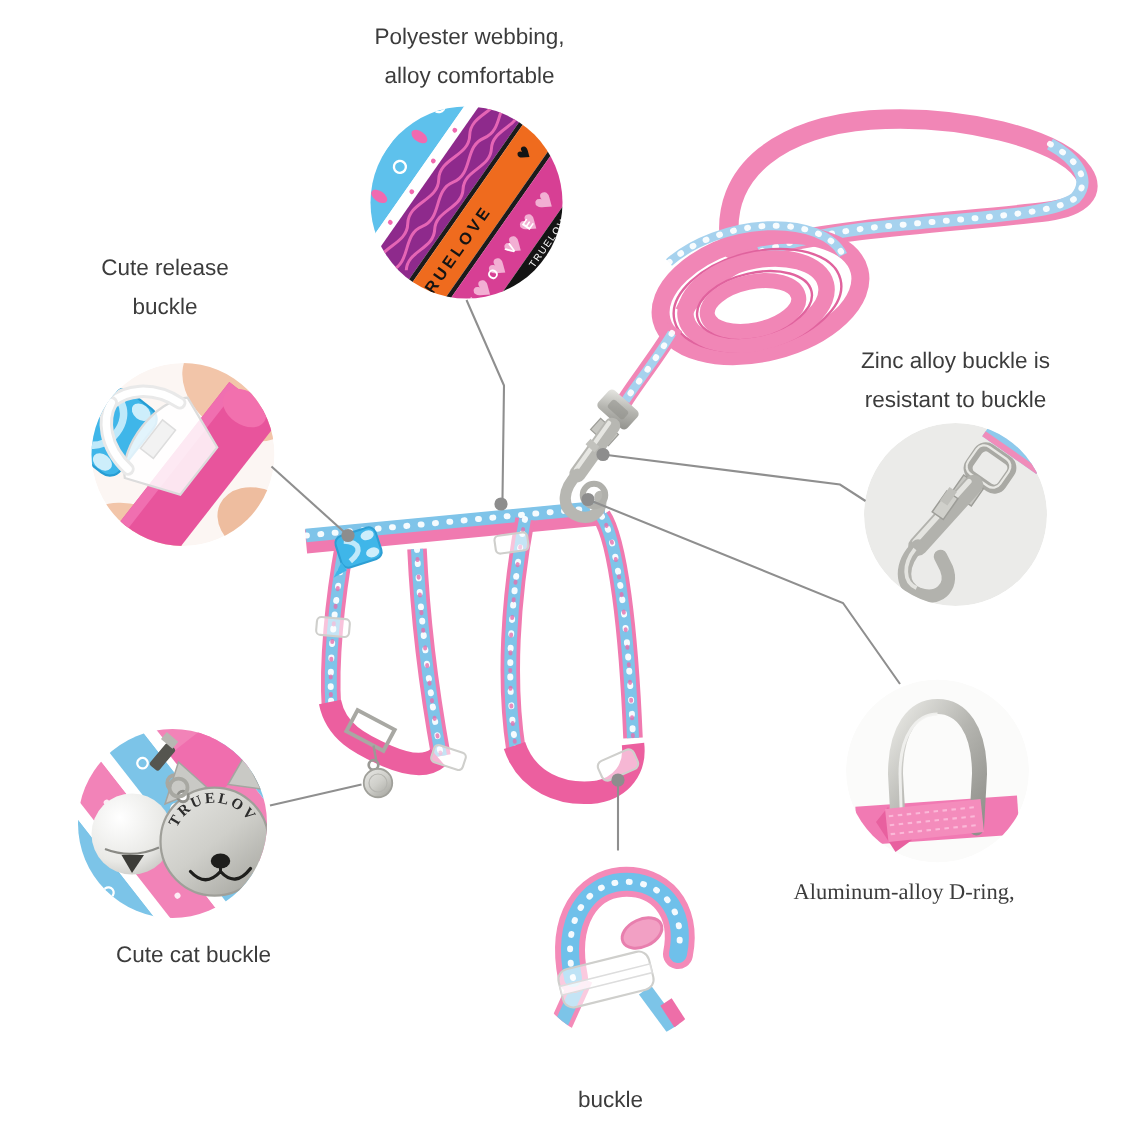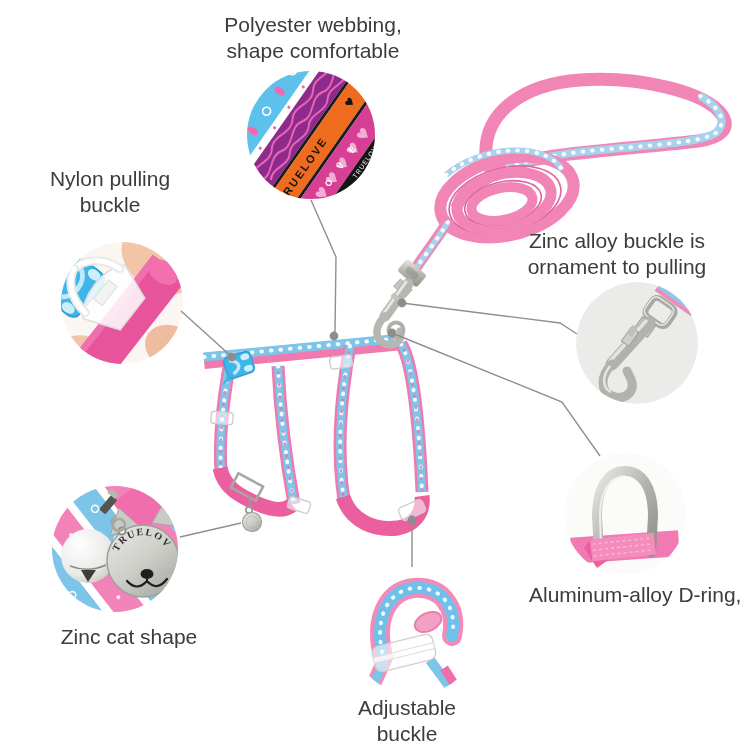--- a/index.html
+++ b/index.html
@@ -1,21 +1,21 @@
 <!DOCTYPE html>
 <html style="--text: #3c3c3c; --leader-line: #8f8f8f; --leash-pink: #f186b6; --leash-pink-dark: #e0639e; --strap-blue: #7fc4e9; --strap-blue-light: #a6d2ee; --pink-border: #f07ab0; --pink-solid: #ec5f9f; --silver: #b5b5b0; --silver-light: #e7e7e3; --buckle-blue: #3fb6e9; --skin: #f2c5a9; --stripe-blue: #5ec1ec; --stripe-purple: #8e2a8c; --stripe-orange: #ef6b1e; --stripe-magenta: #d73f94; --snap-circle-bg: #ebebe9;"><head>
 <meta charset="utf-8">
 <style>
   html,body{margin:0;padding:0;background:#fff;}
   #stage{position:relative;width:750px;height:750px;background:#fff;overflow:hidden;
          font-family:"Liberation Sans", sans-serif;}
   #stage svg{position:absolute;left:0;top:0;}
-  .lbl{position:absolute;font-size:21px;line-height:26px;color:var(--text,#3c3c3c);
+  .lbl{position:absolute;font-size:15px;line-height:26px;color:var(--text,#3c3c3c);
        text-align:center;white-space:nowrap;}
-  .lbl.left{text-align:center;}
+  .lbl.left{text-align:center;font-family:Liberation Serif, serif;}
   .ln{stroke:var(--leader-line,#8f8f8f);stroke-width:1.4;fill:none;}
   .dot{fill:#8d8d8d;}
   .sPink{stroke:var(--leash-pink,#f186b6);fill:none;}
   .sPinkD{stroke:var(--leash-pink-dark,#e0639e);fill:none;}
   .sBlue{stroke:var(--strap-blue,#7fc4e9);fill:none;}
   .sBlueL{stroke:var(--strap-blue-light,#a6d2ee);fill:none;}
   .sBorder{stroke:var(--pink-border,#f07ab0);fill:none;}
   .sSolid{stroke:var(--pink-solid,#ec5f9f);fill:none;}
   .fBlueBk{fill:var(--buckle-blue,#3fb6e9);}
   .fSkin{fill:var(--skin,#f2c5a9);}
@@ -339,33 +339,33 @@
     <circle class="dot" cx="334" cy="336" r="4.4"></circle>
     <circle class="dot" cx="232" cy="357" r="4.4"></circle>
     <circle class="dot" cx="402" cy="303" r="4.4"></circle>
     <circle class="dot" cx="392" cy="333" r="4.4"></circle>
     <circle class="dot" cx="412" cy="520" r="4.4"></circle>
   </g>
 </svg>
 
   <div class="lbl" style="left:313px;top:12px;transform:translateX(-50%);">
     <span>Polyester webbing,</span><br>
-    <span>shape comfortable</span>
+    <span>alloy comfortable</span>
   </div>
   <div class="lbl" style="left:110px;top:166px;transform:translateX(-50%);">
-    <span>Nylon pulling</span><br>
+    <span>Cute release</span><br>
     <span>buckle</span>
   </div>
-  <div class="lbl" style="left:617px;top:228px;transform:translateX(-50%);">
+  <div class="lbl" style="left:637px;top:228px;transform:translateX(-50%);">
     <span>Zinc alloy buckle is</span><br>
-    <span>ornament to pulling</span>
+    <span>resistant to buckle</span>
   </div>
   <div class="lbl left" style="left:529px;top:582px;">
     <span>Aluminum-alloy D-ring,</span><br>
   </div>
   <div class="lbl" style="left:129px;top:624px;transform:translateX(-50%);">
-    <span>Zinc cat shape</span><br>
+    <span>Cute cat buckle</span><br>
   </div>
   <div class="lbl" style="left:407px;top:695px;transform:translateX(-50%);">
-    <span>Adjustable</span><br>
+    <br>
     <span>buckle</span>
   </div>
 </div>
 
 </body></html>

